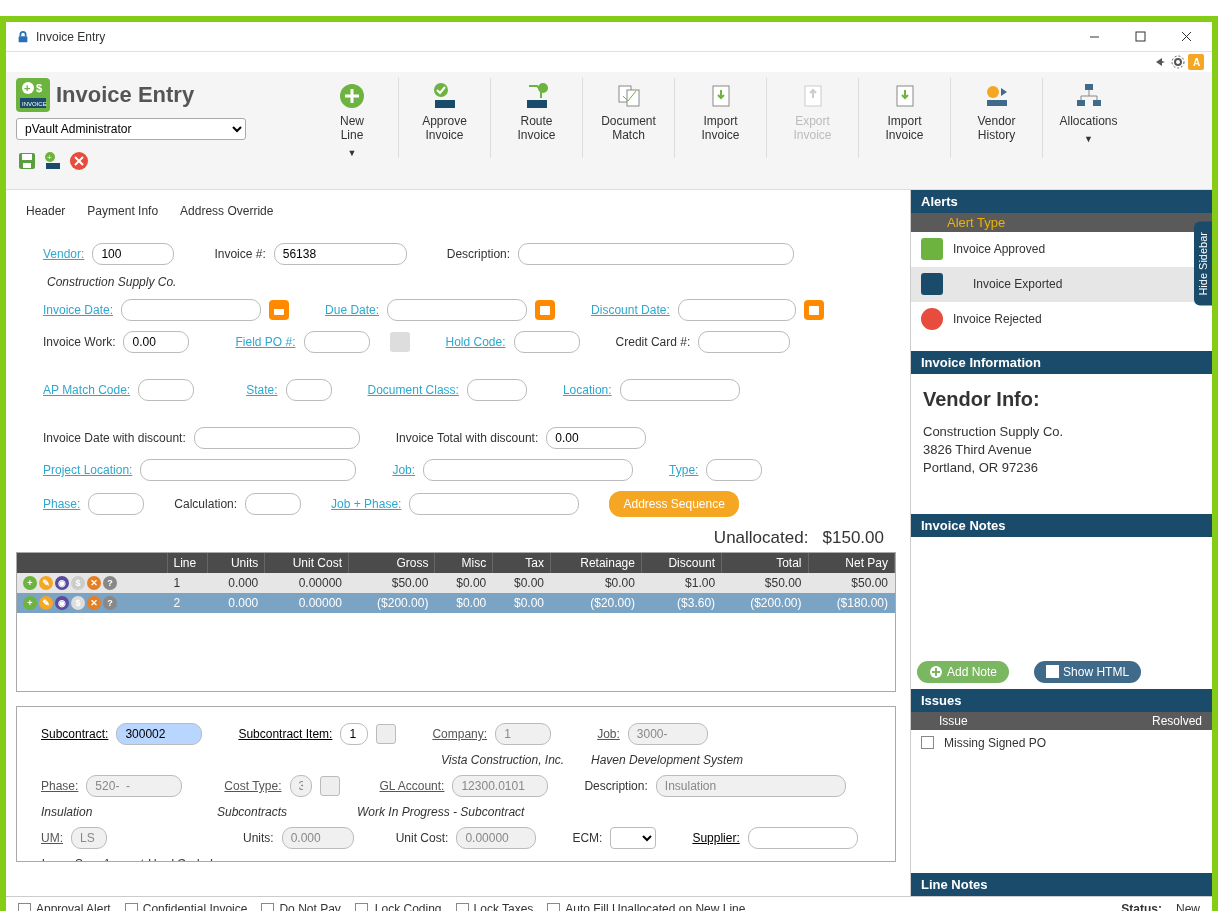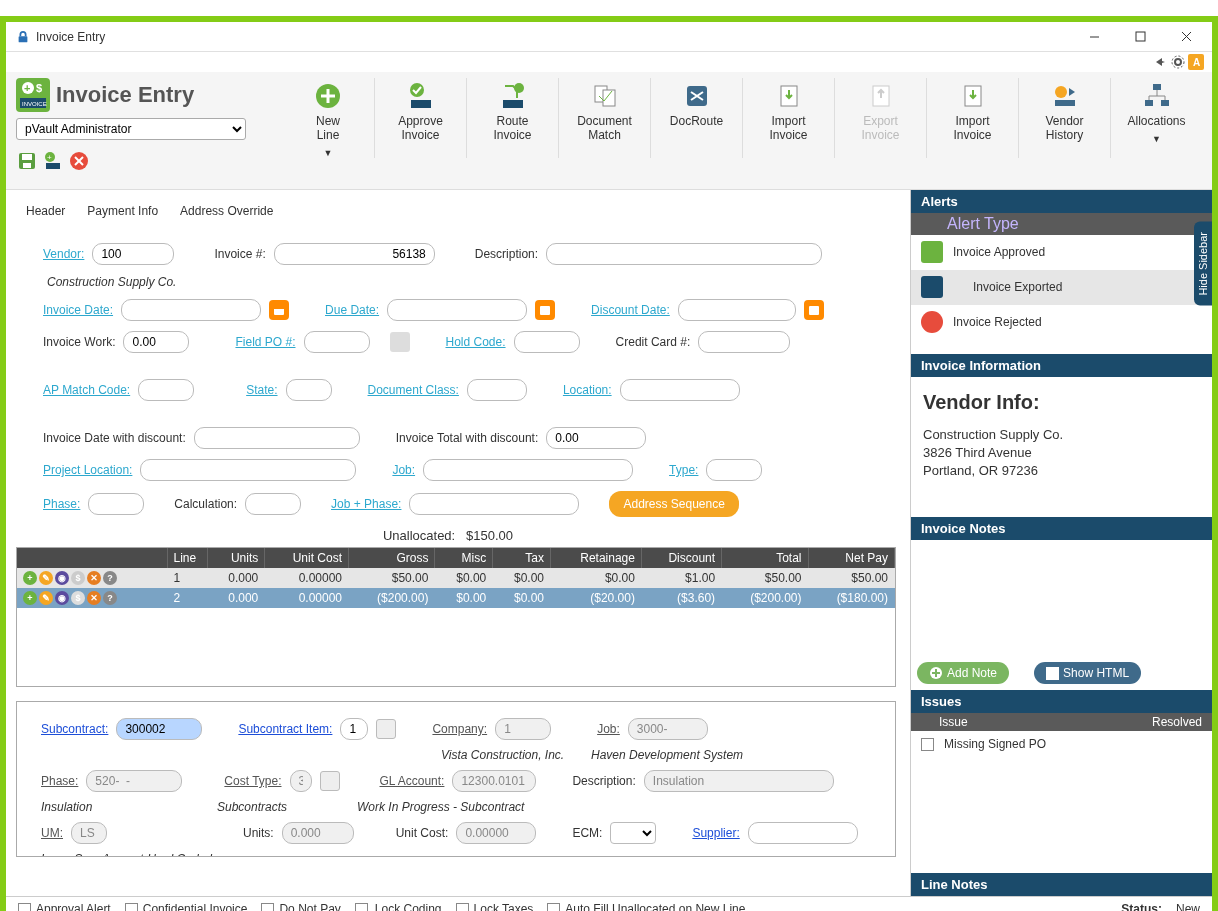--- a/index.html
+++ b/index.html
@@ -38,43 +38,43 @@
 
 .formarea { border: 1px solid transparent; padding: 14px 20px 4px 30px; display: flex; flex-direction: column; gap: 10px; }
 .frow { display: flex; align-items: center; gap: 8px; flex-wrap: wrap; }
 .flabel { font-size: 12px; color: #333; }
 .flabel.link { color: #2da8ce; text-decoration: underline; cursor: pointer; }
 input.finput, select.finput { height: 22px; border: 1px solid #bbb; border-radius: 10px; padding: 1px 8px; font-size: 12px; background: #fff; }
 .calbtn { width: 20px; height: 20px; background: #ff8a00; border-radius: 4px; display: inline-flex; align-items: center; justify-content: center; }
 .btn-orange { background: #f5a623; color: #fff; border: none; border-radius: 12px; padding: 6px 14px; font-size: 12px; cursor: pointer; }
 .vendor-name { font-size: 12px; font-style: italic; color: #333; margin-left: 4px; }
 
-.unalloc { text-align: center; padding: 6px 26px 4px 0; font-size: 13px; }
+.unalloc { text-align: right; padding: 6px 26px 4px 0; font-size: 17px; }
 
 .gridwrap { margin: 0 14px 0 4px; border: 1px solid #aaa; height: 140px; overflow: hidden; background: #fff; }
 .grid { width: 100%; border-collapse: collapse; font-size: 12px; }
 .grid th { background: #4b4b4b; color: #fff; font-weight: 400; padding: 3px 6px; text-align: right; border-right: 1px solid #666; }
 .grid th.left { text-align: left; }
 .grid td { padding: 3px 6px; text-align: right; border-right: 1px solid transparent; }
 .grid tr.row1 td { background: #e6e6e6; }
 .grid tr.row2 td { background: #7aa3c4; color: #fff; }
 .grid tr.row2.sel td { background: #7aa3c4; }
 .rowicons { display: flex; gap: 2px; align-items: center; justify-content: flex-start; }
 .rowicons .ric { width: 14px; height: 14px; border-radius: 50%; display: inline-flex; align-items: center; justify-content: center; font-size: 9px; font-weight: bold; }
 
 .detailform { border: 1px solid #aaa; margin: 14px 14px 0 4px; padding: 16px 24px 10px 24px; display: flex; flex-direction: column; gap: 8px; height: 156px; overflow: hidden; }
 .detailform .flabel.uline { text-decoration: underline; color: #555; }
-.detailform .flabel.link2 { color: #1d4ed8; text-decoration: underline; }
+.detailform .flabel.link2 { color: #000000; text-decoration: underline; }
 .sublabel { font-style: italic; font-size: 12px; color: #333; margin-top: 0; }
 input.finput.ro { background: #f0f0f0; color: #888; }
 input.finput.sel { background: #b8d6ff; }
 
 .rightpane { width: 302px; border-left: 1px solid #ccc; display: flex; flex-direction: column; overflow: hidden; }
 .panel-head { background: #1b4b6b; color: #fff; font-weight: 600; font-size: 13px; padding: 4px 10px; }
-.alert-th { background: #5a5a5a; color: #c4b5fd; font-size: 16px; padding: 2px 10px 2px 36px; }
+.alert-th { background: #5a5a5a; color: #eab308; font-size: 13px; padding: 2px 10px 2px 36px; }
 .alert-row { display: flex; align-items: center; gap: 10px; padding: 6px 10px; border-bottom: 1px solid transparent; font-size: 12px; }
 .alert-row .aicon { width: 22px; height: 22px; border-radius: 3px; }
 .alert-row.sel { background: #e6e6e6; gap: 30px; }
 .vinfo-body { padding: 14px 12px; background: #fff; height: 140px; overflow: hidden; position: relative; }
 .vinfo-body h2 { font-size: 20px; font-weight: 600; color: #333; margin-bottom: 12px; }
 .vinfo-body p { font-size: 13px; line-height: 18px; }
 .notes-body { flex: 1; min-height: 94px; background: #fff; }
 .notes-foot { padding: 6px; display: flex; gap: 25px; background: #fff; }
 .btn-grn { background: #7bb661; color: #fff; border: none; border-radius: 12px; padding: 4px 12px; display: flex; align-items: center; gap: 4px; font-size: 12px; }
 .btn-blu { background: #3f6a8a; color: #fff; border: none; border-radius: 12px; padding: 4px 12px; display: flex; align-items: center; gap: 4px; font-size: 12px; }
@@ -211,27 +211,20 @@
         <div class="rbtn">
           <div class="ricon"><svg width="28" height="28">
               <rect x="4" y="4" width="12" height="16" fill="#fff" stroke="#888"></rect>
               <rect x="12" y="8" width="12" height="16" fill="#fff" stroke="#888"></rect>
               <path d="M8 14l5 5 8-10" stroke="#6cb33f" fill="none"></path>
             </svg></div>
           <div class="rlabel">Document<br>Match</div>
         </div>
         <div class="rbtn">
           <div class="ricon"><svg width="28" height="28">
-              <rect x="4" y="4" width="20" height="20" rx="3" fill="#3f6a8a"></rect>
-              <path d="M8 10l6 4-6 4M20 10l-6 4 6 4" stroke="#fff" stroke-width="2" fill="none"></path>
-            </svg></div>
-          <div class="rlabel">DocRoute</div>
-        </div>
-        <div class="rbtn">
-          <div class="ricon"><svg width="28" height="28">
               <rect x="6" y="4" width="16" height="20" fill="#fff" stroke="#888"></rect>
               <path d="M14 8v8m-3-3l3 3 3-3" stroke="#6cb33f" stroke-width="2" fill="none"></path>
             </svg></div>
           <div class="rlabel">Import<br>Invoice</div>
         </div>
         <div class="rbtn disabled">
           <div class="ricon"><svg width="28" height="28">
               <rect x="6" y="4" width="16" height="20" fill="#fff" stroke="#ccc"></rect>
               <path d="M14 16V8m-3 3l3-3 3 3" stroke="#ccc" stroke-width="2" fill="none"></path>
             </svg></div>
@@ -272,21 +265,21 @@
         <div class="tab">Payment Info</div>
         <div class="tab">Address Override</div>
       </div>
 
       <div class="formarea">
         <div class="frow">
           <span class="flabel link">Vendor:</span>
           <input class="finput" style="width: 82px;" value="100">
           <span style="width:24px"></span>
           <span class="flabel">Invoice #:</span>
-          <input class="finput" style="width: 161px; text-align: right;" value="56138">
+          <input class="finput" style="width: 133px;" value="56138">
           <span style="width:24px"></span>
           <span class="flabel">Description:</span>
           <input class="finput" style="width: 276px;">
         </div>
         <div class="vendor-name">Construction Supply Co.</div>
 
         <div class="frow">
           <span class="flabel link">Invoice Date:</span>
           <input class="finput" style="width: 140px;">
           <span class="calbtn">
@@ -473,21 +466,21 @@
         </div>
         <div class="frow">
           <span class="flabel uline">Phase:</span>
           <input class="finput ro" style="width: 96px;" value="520-  -">
           <span style="width:26px"></span>
           <span class="flabel uline">Cost Type:</span>
           <input class="finput ro" style="width: 22px;" value="3">
           <span class="qi" style="width:20px;height:20px;background:#eee;border:1px solid #bbb;border-radius:3px;"></span>
           <span style="width:24px"></span>
           <span class="flabel uline">GL Account:</span>
-          <input class="finput ro" style="width: 84px;" value="12300.0101">
+          <input class="finput ro" style="width: 96px;" value="12300.0101">
           <span style="width:20px"></span>
           <span class="flabel">Description:</span>
           <input class="finput ro" style="width: 190px;" value="Insulation">
         </div>
         <div class="frow" style="gap:0;">
           <span class="sublabel" style="width:176px">Insulation</span>
           <span class="sublabel" style="width:140px">Subcontracts</span>
           <span class="sublabel">Work In Progress - Subcontract</span>
         </div>
         <div class="frow">

